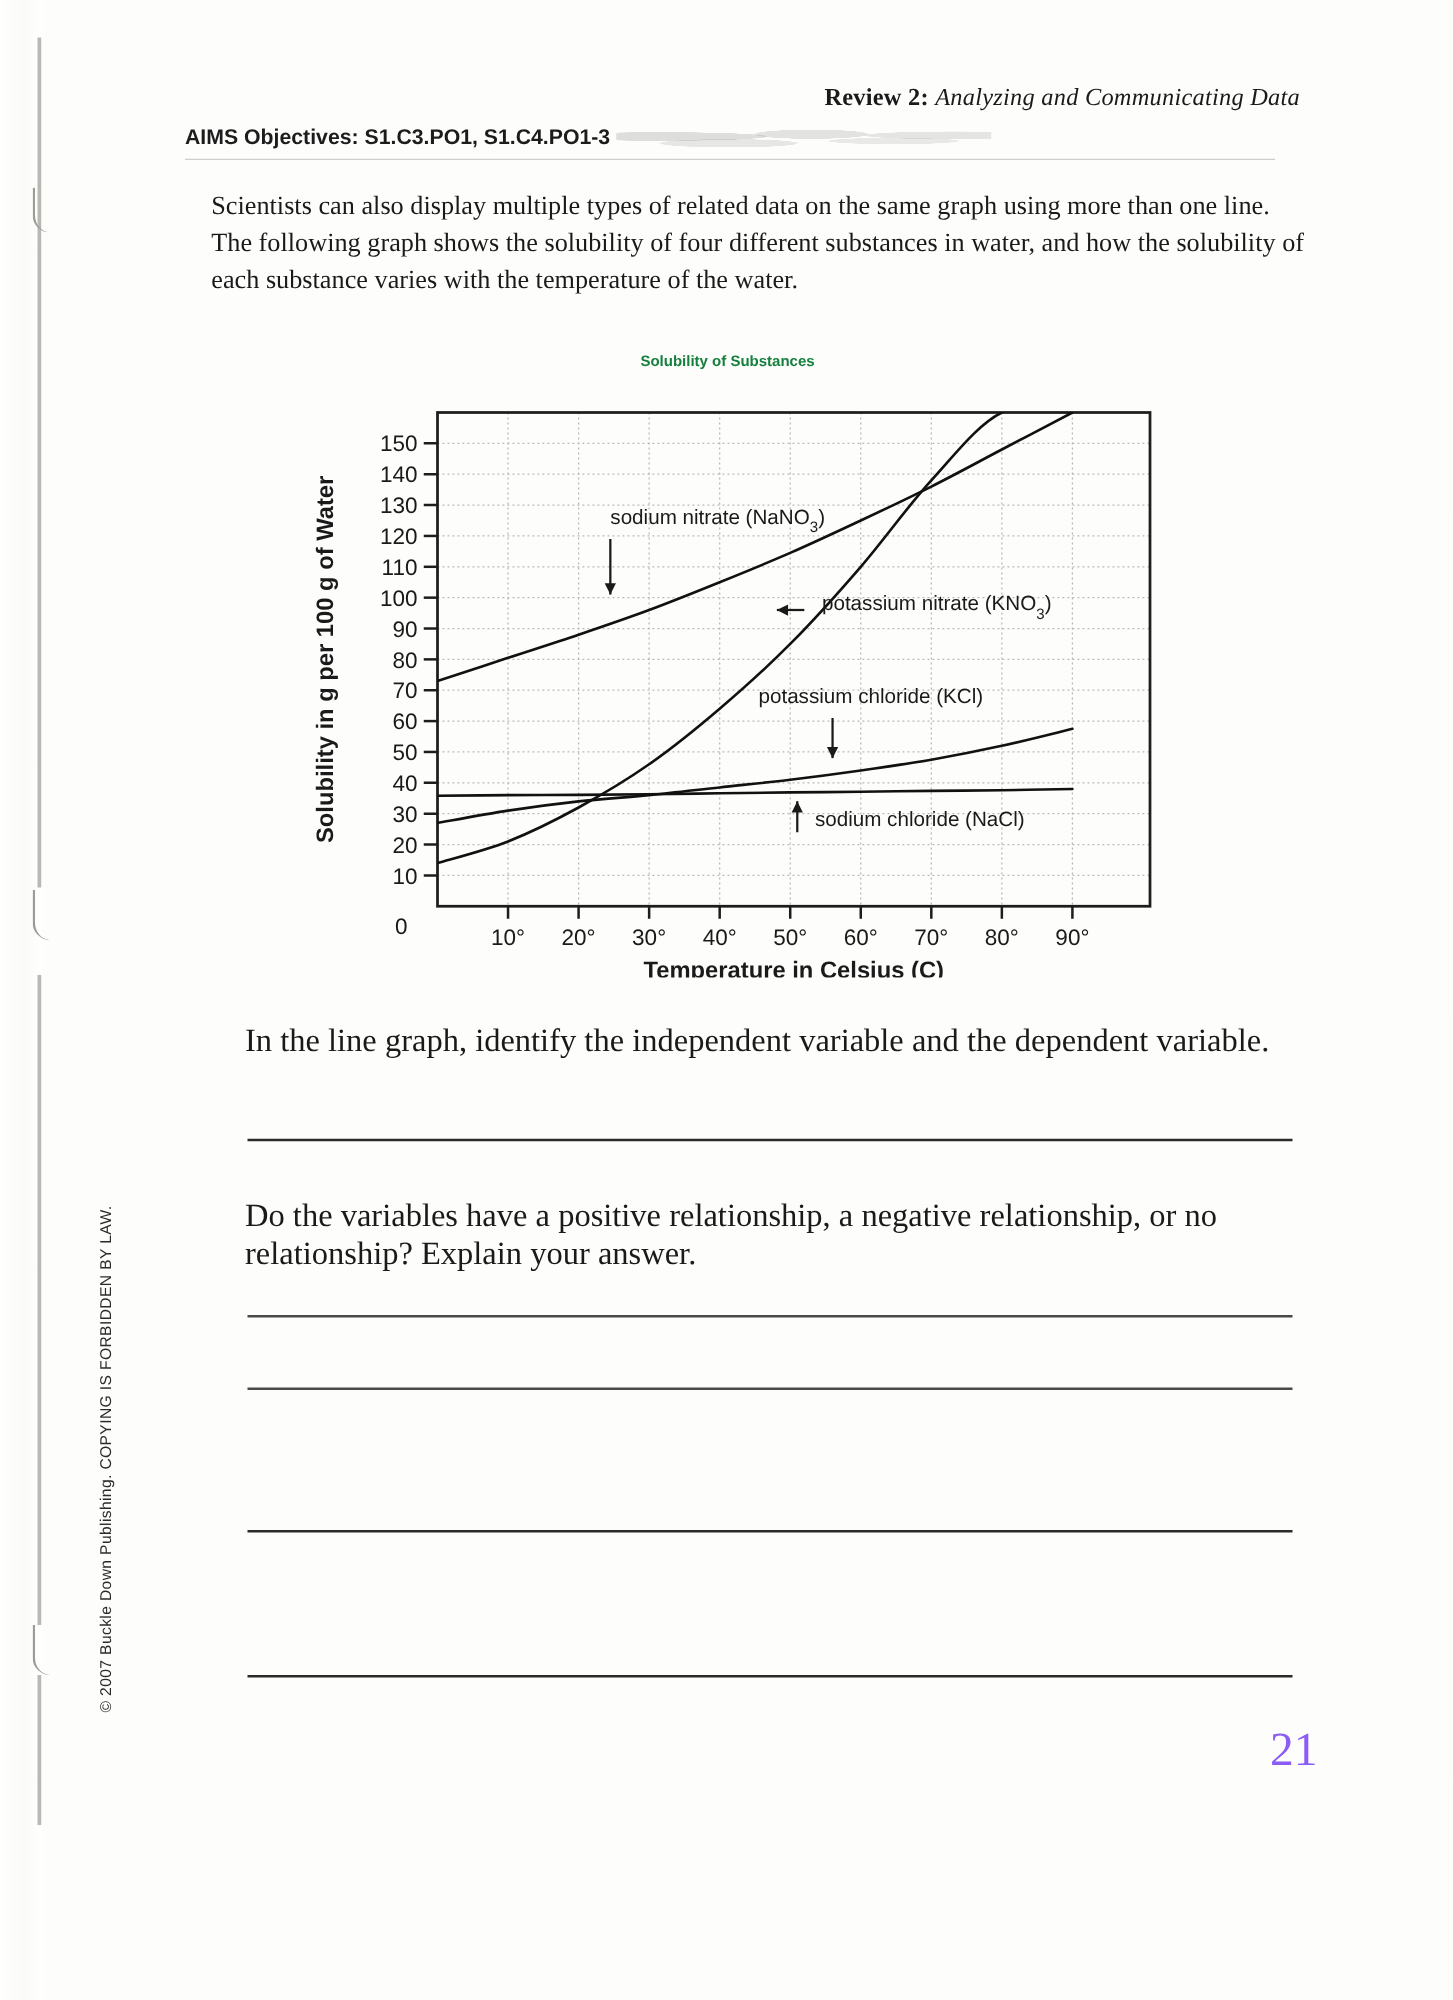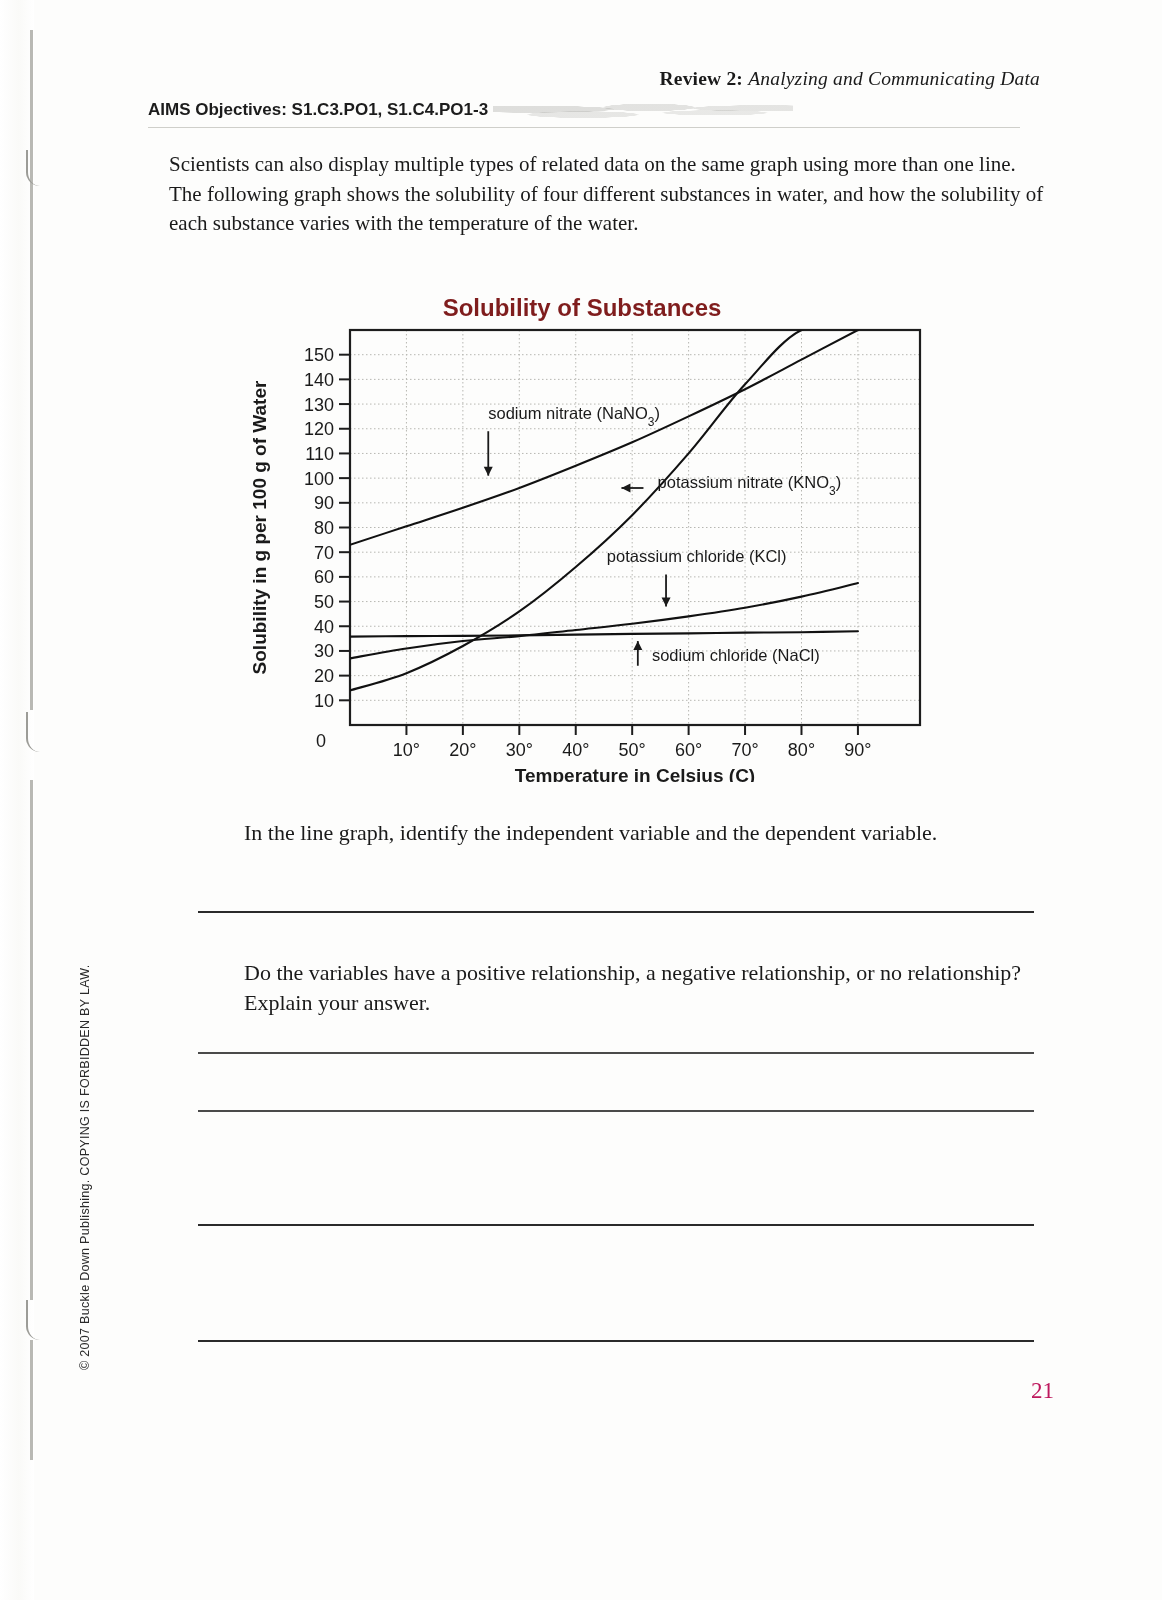--- a/index.html
+++ b/index.html
@@ -105,37 +105,36 @@
   
   .chart-wrap {
     position: absolute;
     left: 232px;
     top: 282px;
     width: 700px;
     height: 500px;
   }
   .chart-title {
     position: absolute;
-    left: 0; top: 12px;
+    left: 0; top: 0;
     width: 700px;
     text-align: center;
     font-family: "Liberation Sans", sans-serif;
     font-weight: bold;
-    font-size: 24px;
-    color: #7f1d1d;
+    font-size: 12px;
+    color: #15803d;
   }
 
   
   .question {
     position: absolute;
     left: 196px;
     width: 840px;
-    font-size: 22px;
+    font-size: 26px;
     line-height: 29.5px;
-    margin-left: 48px;
   }
   .answer-rule {
     position: absolute;
     left: 198px;
     width: 836px;
     height: 2px;
     background: #2b2b2b;
   }
   .answer-rule.faint {
     height: 1.5px;
@@ -160,22 +159,22 @@
     display: block;
     transform: translate(-430px, 0);
     text-align: left;
   }
 
   
   .page-number {
     position: absolute;
     right: 108px;
     top: 1378px;
-    font-size: 23px;
-    color: #be185d;
+    font-size: 38px;
+    color: #8b5cf6;
   }
 
   .sub { font-size: .72em; vertical-align: -.28em; }
 </style>
 </head>
 <body>
 
 <div id="page">
 
   <div class="scan-edge-left"></div>

